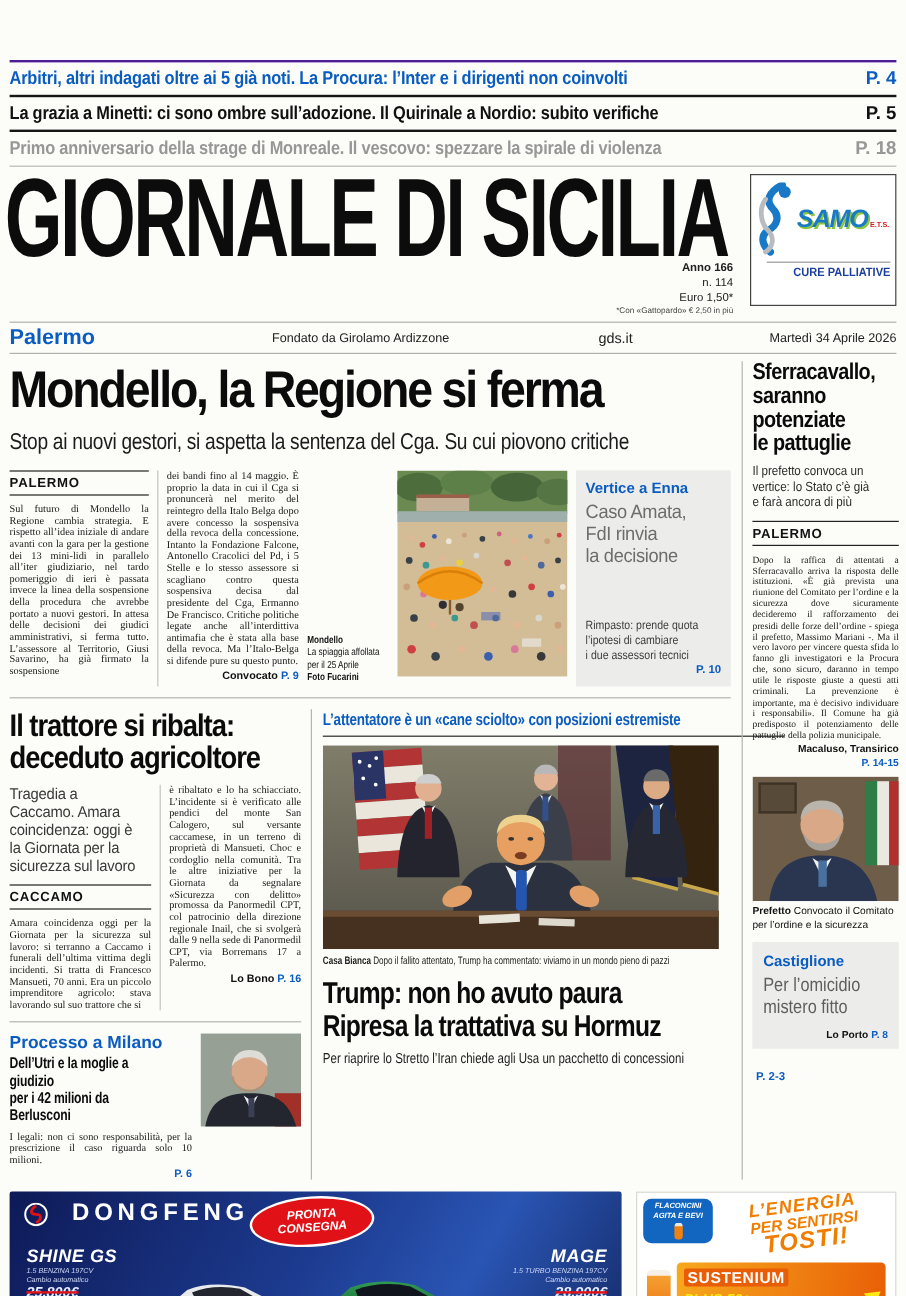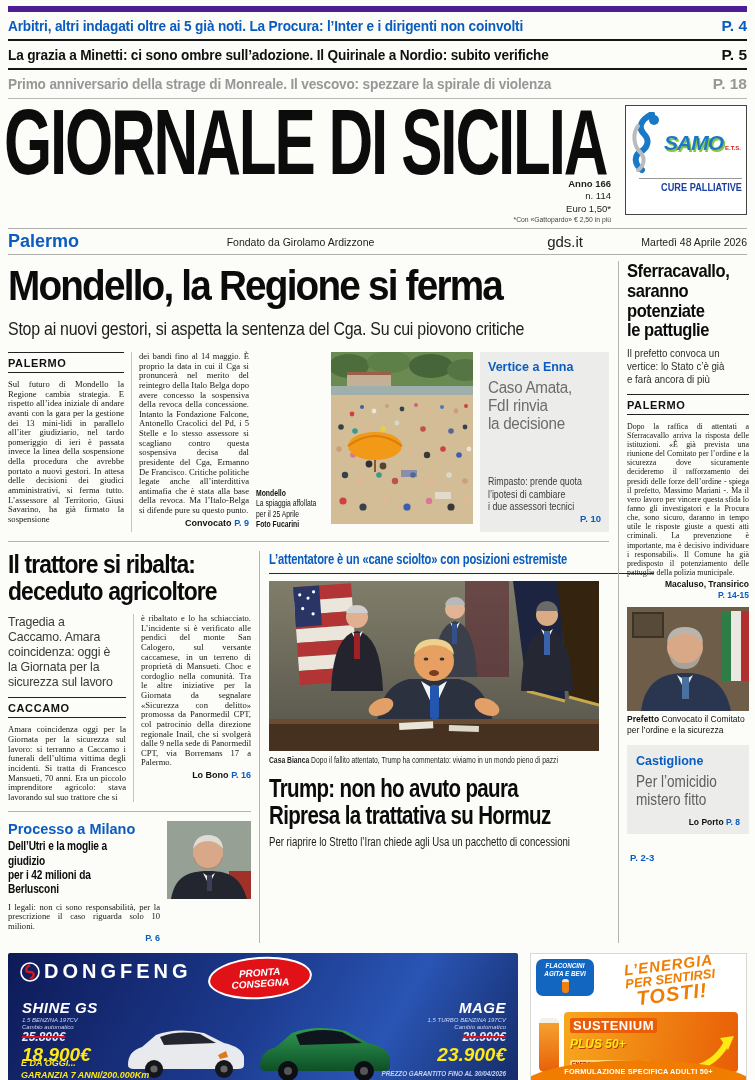--- a/index.html
+++ b/index.html
@@ -4,21 +4,21 @@
 <style>
   * { margin:0; padding:0; box-sizing:border-box; }
   html,body { background:#e8e8e6; }
   .page {
     position:relative; width:755px; height:1080px; margin:0 auto;
     background:#fcfcf9; overflow:hidden;
     font-family:"Liberation Sans", sans-serif; color:#111;
     padding:6px 8px 0 8px;
   }
   
-  .teasers { border-top:6px solid #4c1d95; }
+  .teasers { border-top:2px solid #4c1d95;margin-top:44px; }
   .teaser { display:flex; align-items:center; height:29px; border-bottom:2px solid #161616; }
   .teaser:last-child { border-bottom:1px solid #b8b8b4; }
   .teaser .t-text { flex:1; font-weight:bold; font-size:15.5px; letter-spacing:-0.2px;
     white-space:nowrap; transform:scaleX(.88); transform-origin:left center; }
   .teaser .t-page { font-weight:bold; font-size:15.5px; }
   .t-blue, .t-blue .t-page { color:var(--accent-blue); }
   .t-black, .t-black .t-page { color:#111; }
   .t-gray, .t-gray .t-page { color:#979797; }
 
   
@@ -38,21 +38,21 @@
   .edition { position:absolute; right:136px; bottom:0; text-align:right;
     font-size:9.5px; line-height:1.3; color:#222; }
   .edition .ed-anno { font-weight:bold; }
   .edition .ed-note { font-size:6.8px; color:#444; margin-top:1px; }
 
   
   .dateline { display:flex; align-items:center; height:27px; margin-top:3px;
     border-top:1px solid #b0b0ac; border-bottom:1px solid #b0b0ac; }
   .dl-city { width:150px; font-size:18px; font-weight:bold; color:var(--accent-blue); }
   .dl-founded { width:285px; font-size:10.5px; text-align:center; color:#222; }
-  .dl-site { width:140px; font-size:15px; text-align:right; color:#222; }
+  .dl-site { width:140px; font-size:12px; text-align:center; color:#222; }
   .dl-date { flex:1; font-size:10.5px; text-align:right; color:#222; }
 
   
   .main { display:flex; margin-top:6px; }
   .main-left { width:601px; }
   .main-right { flex:1; margin-left:9px; padding-left:8px; border-left:1px solid #b5b5b0; }
 
   .lead-head { font-size:43px; font-weight:bold; letter-spacing:-2px; white-space:nowrap;
     transform:scaleX(.9); transform-origin:left top; color:#0b0b0b; }
   .lead-sub { margin-top:8px; font-size:19px; font-weight:normal; color:#1c1c1c;
@@ -131,21 +131,21 @@
   .side-cap .cap-b { font-weight:bold; }
   .castiglione { margin-top:10px; background:#ececea; padding:9px 9px 7px; }
   .cast-title { font-size:16px; color:#5e5e5e; line-height:1.12; white-space:pre-line;
     transform:scaleX(.85); transform-origin:left top; margin-top:3px; }
   .cast-byline { text-align:right; font-size:8.5px; font-weight:bold; margin-top:8px; }
 
   
   .ads { display:flex; gap:12px; margin-top:10px; }
   .ad-dongfeng { position:relative; width:510px; height:168px; overflow:hidden; border-radius:2px;
     background:linear-gradient(120deg,#0e1a57 0%, #1c3a8e 45%, #2a55b4 70%, #12265f 100%); color:#fff; }
-  .df-head { position:absolute; top:7px; left:12px; display:flex; align-items:center; gap:4px; }
+  .df-head { position:absolute; top:7px; left:12px; display:flex; align-items:center; gap:20px; }
   .df-brand { font-size:20px; font-weight:bold; letter-spacing:4px; }
   .df-oval { position:absolute; top:4px; left:200px; width:104px; height:42px; background:#e01218;
     border:2px solid #fff; border-radius:50%; display:flex; align-items:center; justify-content:center;
     text-align:center; font-size:10px; font-weight:bold; font-style:italic; line-height:1.1;
     transform:rotate(-4deg); white-space:pre-line; }
   .df-offer { position:absolute; top:5px; right:10px; text-align:right; }
   .df-offer-t { font-size:20px; font-weight:bold; font-style:italic; color:#ffe814; letter-spacing:-0.5px; }
   .df-offer-s { font-size:6.5px; font-weight:bold; font-style:italic; color:#ffe814; line-height:1.3;
     white-space:pre-line; }
   .df-car { position:absolute; top:46px; }
@@ -231,21 +231,21 @@
       <div>n. 114</div>
       <div>Euro 1,50*</div>
       <div class="ed-note">*Con «Gattopardo» € 2,50 in più</div>
     </div>
   </div>
 
   <div class="dateline">
     <span class="dl-city">Palermo</span>
     <span class="dl-founded">Fondato da Girolamo Ardizzone</span>
     <span class="dl-site">gds.it</span>
-    <span class="dl-date">Martedì 48 Aprile 2026</span>
+    <span class="dl-date">Martedì 34 Aprile 2026</span>
   </div>
 
   <div class="main">
     <div class="main-left">
 
       <div class="lead-head">Mondello, la Regione si ferma</div>
       <div class="lead-sub">Stop ai nuovi gestori, si aspetta la sentenza del Cga. Su cui piovono critiche</div>
 
       <div class="lead-row">
         <div class="lead-c1">

